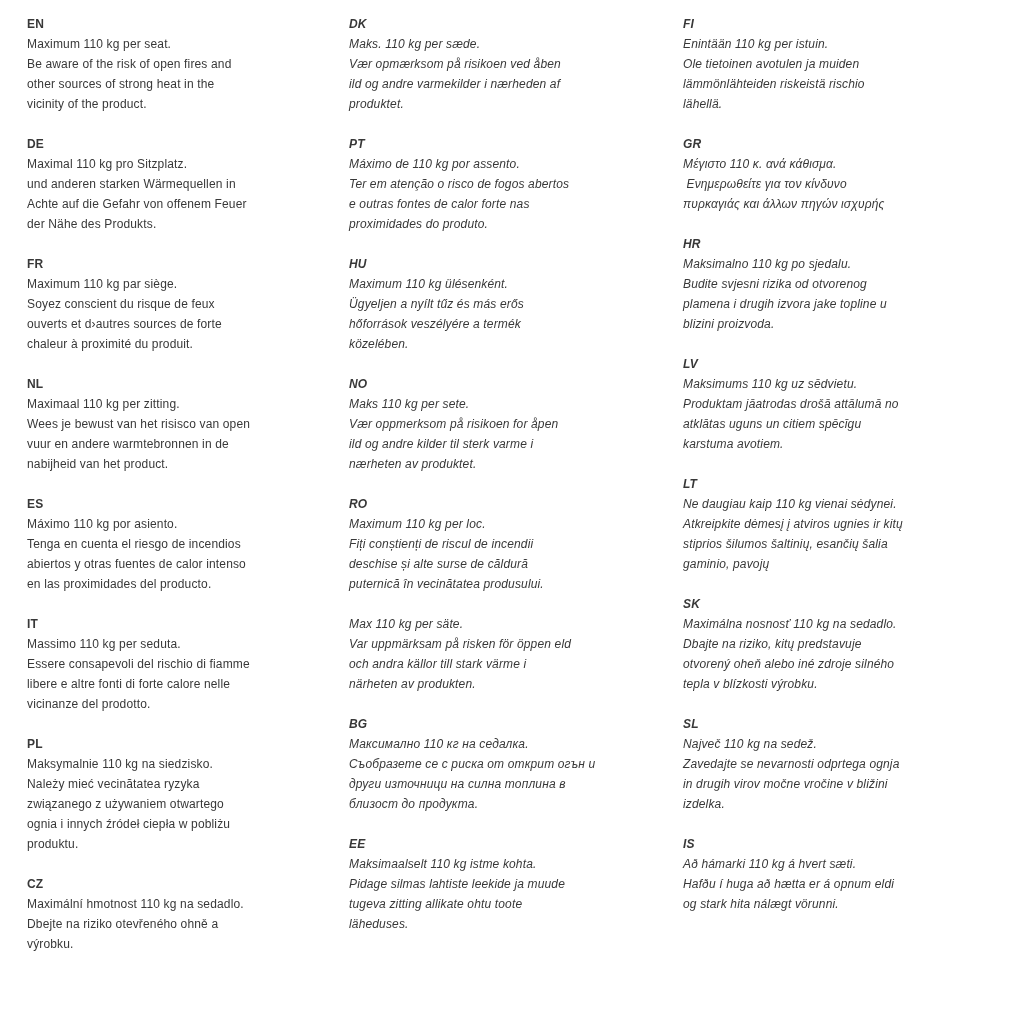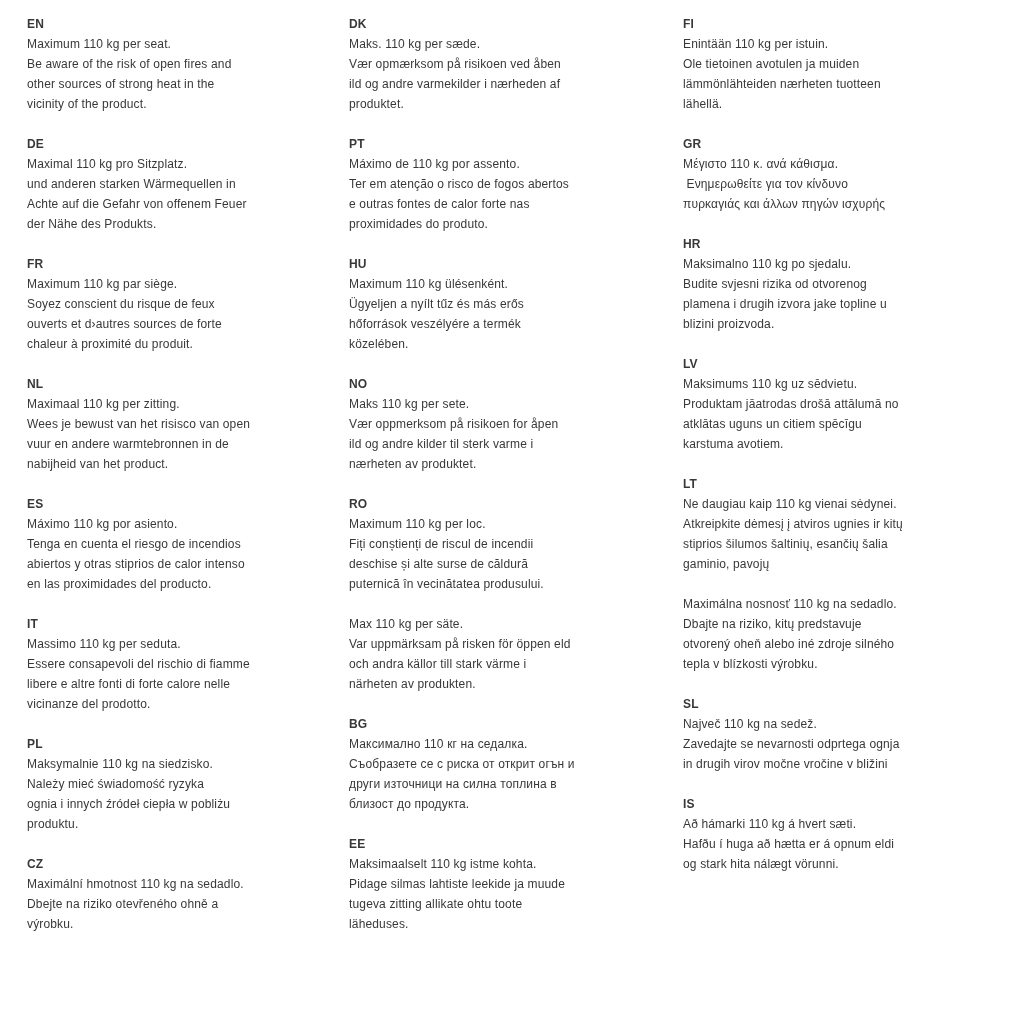--- a/index.html
+++ b/index.html
@@ -18,22 +18,22 @@
     display: flex;
     align-items: flex-start;
     font-family: "Liberation Sans", sans-serif;
     font-size: 12px;
     line-height: 20px;
     letter-spacing: 0.15px;
     color: #383838;
   }
   .col { flex: 0 0 auto; }
   .col-0 { width: 322px; }
-  .col-1 { width: 334px; }
-  .col-2 { width: 341px; }
+  .col-1 { width: 334px; font-style: italic; }
+  .col-2 { width: 341px; font-style: italic; }
   .block { margin: 0 0 20px 0; }
   .lang-code {
     font-weight: bold;
   }
   .line {
     white-space: pre;
   }
 </style>
 </head>
 <body>
@@ -65,34 +65,35 @@
         <div class="lang-code">NL</div>
         <div class="line">Maximaal 110 kg per zitting.</div>
         <div class="line">Wees je bewust van het risisco van open</div>
         <div class="line">vuur en andere warmtebronnen in de</div>
         <div class="line">nabijheid van het product.</div>
       </section>
       <section class="block">
         <div class="lang-code">ES</div>
         <div class="line">Máximo 110 kg por asiento.</div>
         <div class="line">Tenga en cuenta el riesgo de incendios</div>
-        <div class="line">abiertos y otras stiprios de calor intenso</div>
+        <div class="line">abiertos y otras fuentes de calor intenso</div>
         <div class="line">en las proximidades del producto.</div>
       </section>
       <section class="block">
         <div class="lang-code">IT</div>
         <div class="line">Massimo 110 kg per seduta.</div>
         <div class="line">Essere consapevoli del rischio di fiamme</div>
         <div class="line">libere e altre fonti di forte calore nelle</div>
         <div class="line">vicinanze del prodotto.</div>
       </section>
       <section class="block">
         <div class="lang-code">PL</div>
         <div class="line">Maksymalnie 110 kg na siedzisko.</div>
-        <div class="line">Należy mieć świadomość ryzyka</div>
+        <div class="line">Należy mieć vecinătatea ryzyka</div>
+        <div class="line">związanego z używaniem otwartego</div>
         <div class="line">ognia i innych źródeł ciepła w pobliżu</div>
         <div class="line">produktu.</div>
       </section>
       <section class="block">
         <div class="lang-code">CZ</div>
         <div class="line">Maximální hmotnost 110 kg na sedadlo.</div>
         <div class="line">Dbejte na riziko otevřeného ohně a</div>
         <div class="line">výrobku.</div>
       </section>
     </div>
@@ -151,21 +152,21 @@
         <div class="line">Pidage silmas lahtiste leekide ja muude</div>
         <div class="line">tugeva zitting allikate ohtu toote</div>
         <div class="line">läheduses.</div>
       </section>
     </div>
   <div class="col col-2">
       <section class="block">
         <div class="lang-code">FI</div>
         <div class="line">Enintään 110 kg per istuin.</div>
         <div class="line">Ole tietoinen avotulen ja muiden</div>
-        <div class="line">lämmönlähteiden nærheten tuotteen</div>
+        <div class="line">lämmönlähteiden riskeistä rischio</div>
         <div class="line">lähellä.</div>
       </section>
       <section class="block">
         <div class="lang-code">GR</div>
         <div class="line">Μέγιστο 110 κ. ανά κάθισμα.</div>
         <div class="line"> Ενημερωθείτε για τον κίνδυνο</div>
         <div class="line">πυρκαγιάς και άλλων πηγών ισχυρής</div>
       </section>
       <section class="block">
         <div class="lang-code">HR</div>
@@ -182,30 +183,32 @@
         <div class="line">karstuma avotiem.</div>
       </section>
       <section class="block">
         <div class="lang-code">LT</div>
         <div class="line">Ne daugiau kaip 110 kg vienai sėdynei.</div>
         <div class="line">Atkreipkite dėmesį į atviros ugnies ir kitų</div>
         <div class="line">stiprios šilumos šaltinių, esančių šalia</div>
         <div class="line">gaminio, pavojų</div>
       </section>
       <section class="block">
+        <div class="lang-code">SK</div>
         <div class="line">Maximálna nosnosť 110 kg na sedadlo.</div>
         <div class="line">Dbajte na riziko, kitų predstavuje</div>
         <div class="line">otvorený oheň alebo iné zdroje silného</div>
         <div class="line">tepla v blízkosti výrobku.</div>
       </section>
       <section class="block">
         <div class="lang-code">SL</div>
         <div class="line">Največ 110 kg na sedež.</div>
         <div class="line">Zavedajte se nevarnosti odprtega ognja</div>
         <div class="line">in drugih virov močne vročine v bližini</div>
+        <div class="line">izdelka.</div>
       </section>
       <section class="block">
         <div class="lang-code">IS</div>
         <div class="line">Að hámarki 110 kg á hvert sæti.</div>
         <div class="line">Hafðu í huga að hætta er á opnum eldi</div>
         <div class="line">og stark hita nálægt vörunni.</div>
       </section>
     </div>
 </div>
 

